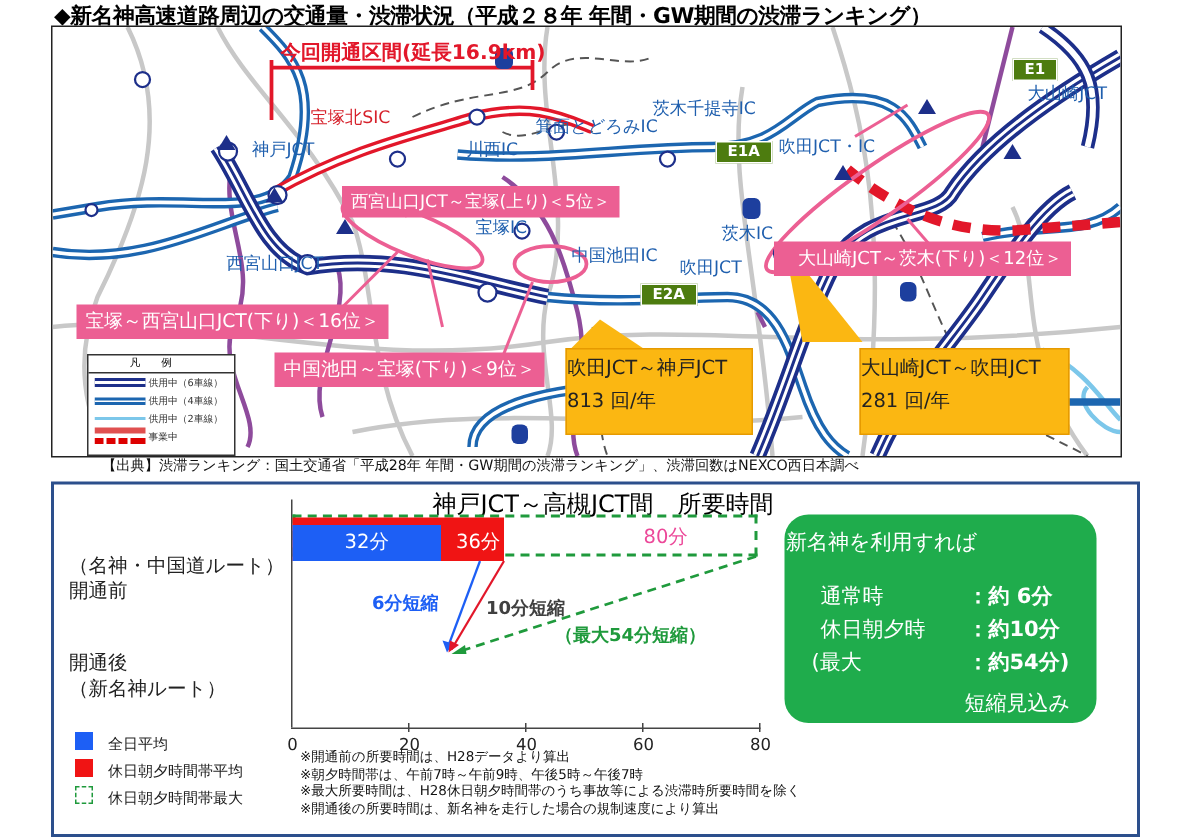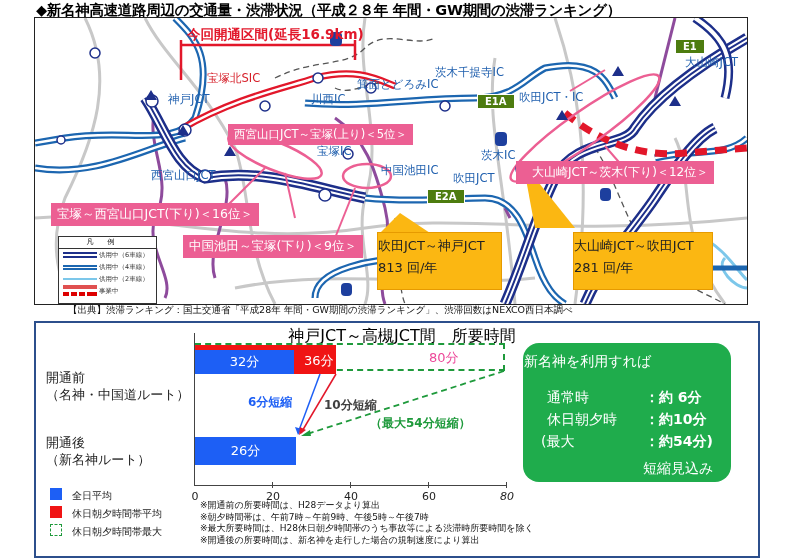--- a/index.html
+++ b/index.html
@@ -229,49 +229,48 @@
     </div>
   </div>
 </div>
 
 <div class="source">【出典】渋滞ランキング：国土交通省「平成28年 年間・GW期間の渋滞ランキング」、渋滞回数はNEXCO西日本調べ</div>
 
 <div class="panel">
   <div class="panel-title">神戸JCT～高槻JCT間　所要時間</div>
 
   <div class="rowlbl" style="left:10px;top:46px;">
+    <div>（名神・中国道ルート）</div>
     <div>開通前</div>
-    <div>（名神・中国道ルート）</div>
   </div>
   <div class="rowlbl" style="left:10px;top:111px;">
     <div>開通後</div>
     <div>（新名神ルート）</div>
   </div>
 
   <div class="axis"></div>
   <div class="xaxis"></div>
   <div class="tick" style="left:236px;"></div>
   <div class="tick" style="left:314px;"></div>
   <div class="tick" style="left:392px;"></div>
   <div class="tick" style="left:470px;"></div>
   <div class="ticklbl" style="left:159px;">0</div>
   <div class="ticklbl" style="left:237px;">20</div>
   <div class="ticklbl" style="left:315px;">40</div>
   <div class="ticklbl" style="left:393px;">60</div>
-  <div class="ticklbl" style="left:471px;font-style:italic;">80</div>
+  <div class="ticklbl" style="left:471px;">80</div>
 
   <div style="position:absolute;left:159px;top:20px;width:310px;height:28px;border:2px dashed #1f9a3c;box-sizing:border-box;"></div>
   <div style="position:absolute;left:378px;top:26px;font-size:13px;color:#ec4899;margin-left:15px;">80分</div>
 
   <div class="bar" style="left:159px;top:22px;width:141px;height:29px;background:#f01414;"></div>
   <div style="position:absolute;left:268px;top:29px;font-size:13px;color:#fff;">36分</div>
 
   <div class="bar" style="left:159px;top:27px;width:99px;height:24px;line-height:24px;background:#1d5ff5;">32分</div>
 
-  <div class="bar" style="left:159px;top:114px;width:101px;height:28px;line-height:28px;background:#1d5ff5;">26分</div>
 
   <svg width="722" height="233" style="position:absolute;left:0;top:0;pointer-events:none;">
     <line x1="284" y1="51" x2="262" y2="110" stroke="#1d5ff5" stroke-width="1.5"></line>
     <polygon points="262,112 259,104 266,106" fill="#1d5ff5"></polygon>
     <line x1="300" y1="51" x2="265" y2="110" stroke="#e2172a" stroke-width="1.5"></line>
     <polygon points="263,112 264,104 270,107" fill="#e2172a"></polygon>
     <line x1="468" y1="48" x2="268" y2="112" stroke="#1f9a3c" stroke-width="1.8" stroke-dasharray="6,4"></line>
     <polygon points="265,113 274,107 275,113" fill="#1f9a3c"></polygon>
   </svg>
   <div style="position:absolute;left:212px;top:71px;font-size:12px;color:#1d5ff5;font-weight:bold;">6分短縮</div>

